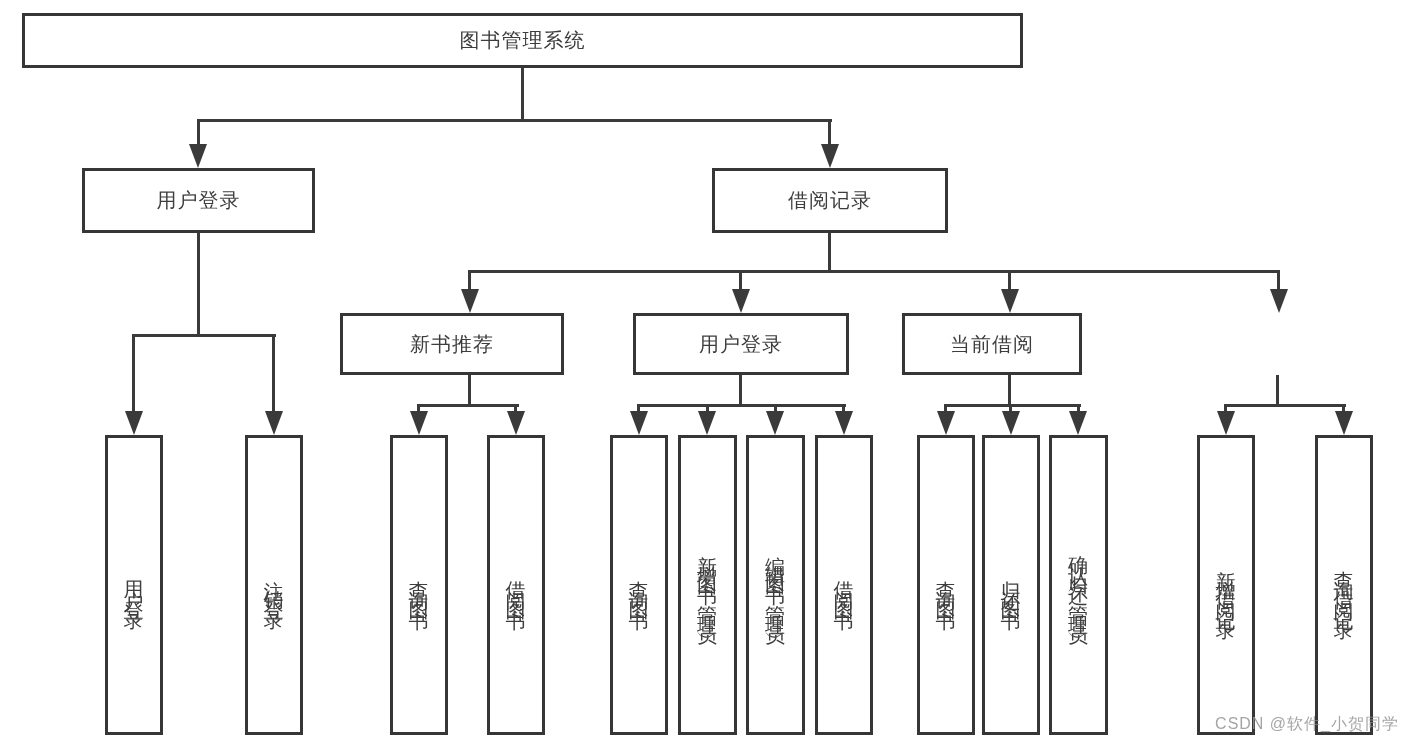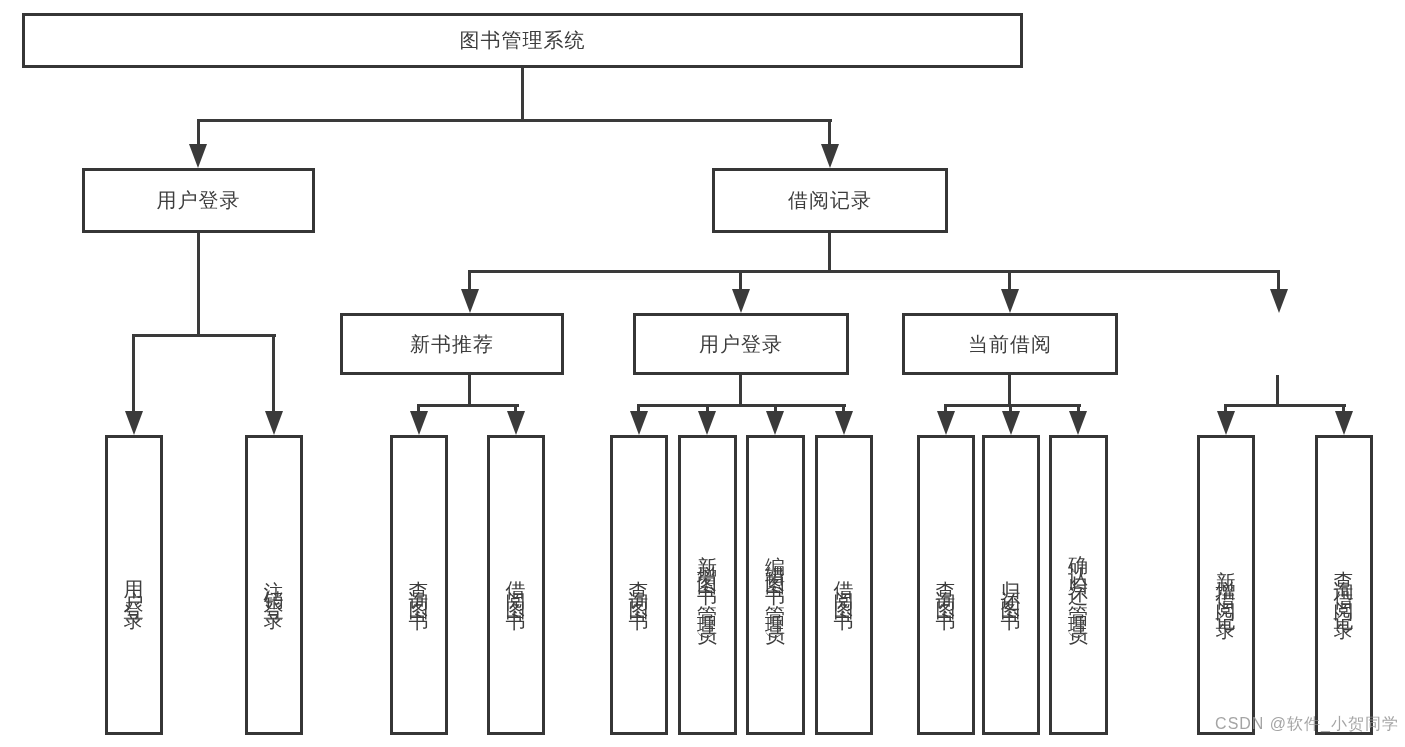--- a/index.html
+++ b/index.html
@@ -91,21 +91,21 @@
   <div class="arrow" style="left:1001px;top:289px"></div>
   <div class="vline" style="left:1277px;top:270px;height:21px"></div>
   <div class="arrow" style="left:1270px;top:289px"></div>
 
   <div class="node h-node" style="left:340px;top:313px;width:224px;height:62px">
     <span>新书推荐</span>
   </div>
   <div class="node h-node" style="left:633px;top:313px;width:216px;height:62px">
     <span>用户登录</span>
   </div>
-  <div class="node h-node" style="left:902px;top:313px;width:216px;height:62px">
+  <div class="node h-node" style="left:902px;top:313px;width:180px;height:62px">
     <span>当前借阅</span>
   </div>
 
   <div class="vline" style="left:468px;top:375px;height:32px"></div>
   <div class="hline" style="left:417px;top:404px;width:102px"></div>
   <div class="vline" style="left:417px;top:404px;height:10px"></div>
   <div class="arrow" style="left:410px;top:411px"></div>
   <div class="vline" style="left:514px;top:404px;height:10px"></div>
   <div class="arrow" style="left:507px;top:411px"></div>
 

